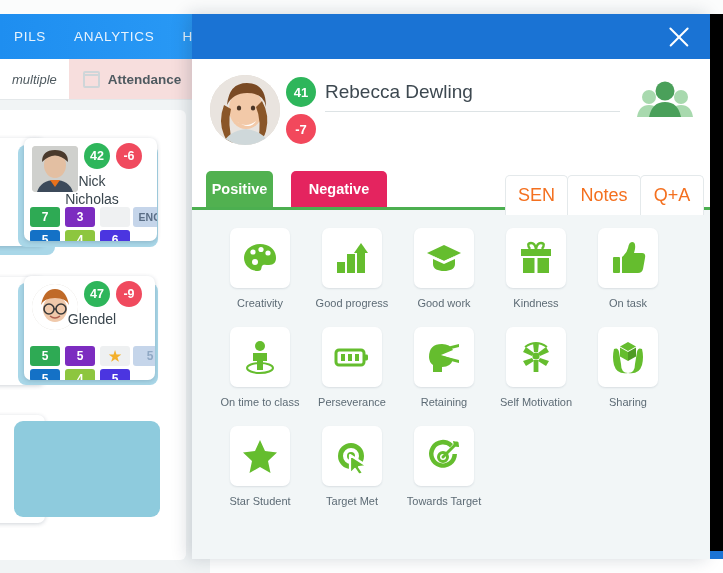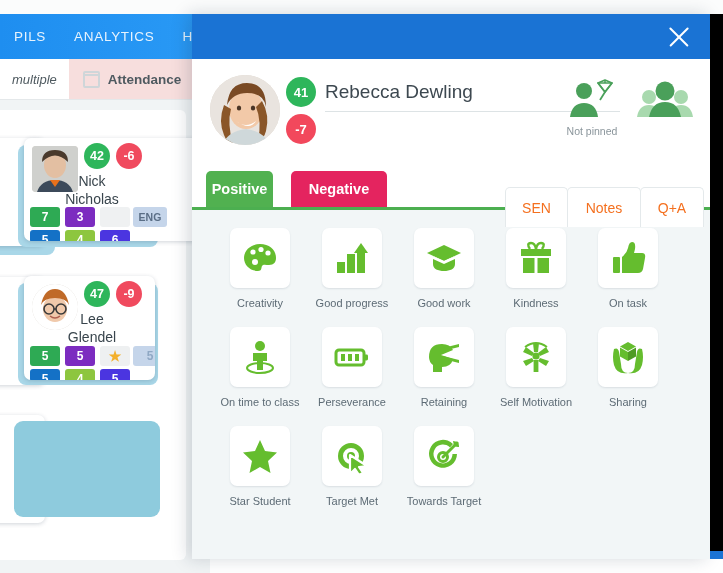--- a/index.html
+++ b/index.html
@@ -107,23 +107,23 @@
 
   
   .tabrow{position:relative;height:44px;background:#ffffff;border-bottom:3px solid #4caf50;}
   .tab{
     position:absolute;top:8px;height:36px;border-radius:5px 5px 0 0;display:flex;align-items:center;
     justify-content:center;font-size:14.5px;font-weight:bold;color:#fff;cursor:pointer;
   }
   .tab.positive{left:14px;width:67px;background:#51b150;}
   .tab.negative{left:99px;width:96px;background:#e4245f;}
   .tab-right{
-    position:absolute;top:24px;height:39px;border:1px solid #e4e9eb;border-bottom:none;
+    position:absolute;top:12px;height:39px;border:1px solid #e4e9eb;border-bottom:none;
     border-radius:5px 5px 0 0;background:#fff;display:flex;align-items:center;justify-content:center;
-    font-size:14px;color:#f4701f;cursor:pointer;
+    font-size:18px;color:#f4701f;cursor:pointer;
   }
   .tab-sen{left:313px;width:61px;}
   .tab-notes{left:375px;width:72px;}
   .tab-qa{left:448px;width:62px;}
 
   
   .grid{padding:18px 10px 0 22px;display:flex;flex-wrap:wrap;}
   .gitem{width:92px;margin-bottom:16px;text-align:center;cursor:pointer;}
   .gtile{
     width:60px;height:60px;margin:0 auto;background:#ffffff;border-radius:7px;
@@ -166,21 +166,21 @@
     <div class="workarea"></div>
     <div class="workarea-inner"></div>
 
     <div class="card-shadowbox" style="left:-50px;top:145px;width:105px;height:110px;"></div>
     <div class="scard" style="left:-60px;top:138px;width:105px;height:108px;">
       
       
     </div>
 
     <div class="card-shadowbox" style="left:18px;top:145px;width:140px;height:102px;"></div>
-    <div class="scard" style="left:24px;top:138px;width:133px;height:103px;padding-left:44px;">
+    <div class="scard" style="left:24px;top:138px;width:133px;height:103px;">
       <div class="avatar-sq" style="left:8px;top:8px;">
         <svg width="46" height="46" viewBox="0 0 46 46">
           <rect width="46" height="46" fill="#cfd0cd"></rect>
           <ellipse cx="23" cy="19" rx="11" ry="13" fill="#e3bfa2"></ellipse>
           <path d="M10 16 q13 -13 26 0 q0 -12 -13 -12 q-13 0 -13 12z" fill="#4a3a2c"></path>
           <path d="M5 46 q4 -12 18 -12 q14 0 18 12z" fill="#3c4a5a"></path>
           <path d="M18 34 l5 7 l5 -7 z" fill="#e8711c"></path>
         </svg>
       </div>
       <div class="badge green" style="left:60px;top:5px;">42</div>
@@ -212,21 +212,20 @@
           <path d="M9 21 q3 -16 14 -16 q11 0 14 16 q-3 -7 -14 -7 q-11 0 -14 7z" fill="#c06a28"></path>
           <circle cx="17" cy="25" r="5" fill="none" stroke="#3a3a3a" stroke-width="1.6"></circle>
           <circle cx="29" cy="25" r="5" fill="none" stroke="#3a3a3a" stroke-width="1.6"></circle>
           <line x1="22" y1="25" x2="24" y2="25" stroke="#3a3a3a" stroke-width="1.6"></line>
           <path d="M18 32 q5 4 10 0" stroke="#b06050" stroke-width="1.5" fill="none"></path>
         </svg>
       </div>
       <div class="badge green" style="left:60px;top:5px;">47</div>
       <div class="badge red" style="left:92px;top:5px;">-9</div>
       <div class="sname" style="left:8px;top:34px;width:120px;text-align:center;">
-        <div>Lee</div>
         <div>Glendel</div>
       </div>
       <div class="chip" style="left:6px;top:70px;background:#2eaa54;">5</div>
       <div class="chip" style="left:41px;top:70px;background:#7c2cc0;">5</div>
       <div class="chip star" style="left:76px;top:70px;">★</div>
       <div class="chip eng" style="left:109px;top:70px;color:#8fa8c4;background:#c5d5ea;font-size:12px;">5</div>
       <div class="chip" style="left:6px;top:93px;background:#1471c6;">5</div>
       <div class="chip" style="left:41px;top:93px;background:#8dc63f;">4</div>
       <div class="chip" style="left:76px;top:93px;background:#4b35e0;">5</div>
     </div>
@@ -260,31 +259,20 @@
         </svg>
       </div>
 
       <div class="m-badges">
         <div class="m-badge green">41</div>
         <div class="m-badge red">-7</div>
       </div>
 
       <input class="m-nameinput" type="text" value="Rebecca Dewling" style="">
 
-      <div class="pin-wrap">
-        <svg width="56" height="40" viewBox="0 0 56 40">
-          <circle cx="20" cy="12" r="8" fill="#4aa05a"></circle>
-          <path d="M6 38 q2 -14 14 -14 q12 0 14 14z" fill="#4aa05a"></path>
-          <path d="M34 4 l14 0 l-7 9 z" fill="none" stroke="#4aa05a" stroke-width="1.6" stroke-linejoin="round"></path>
-          <path d="M41 4 l0 -3" stroke="#4aa05a" stroke-width="1.6"></path>
-          <path d="M34 4 l7 9 l7 -9 l-7 -3 z" fill="none" stroke="#4aa05a" stroke-width="1.6" stroke-linejoin="round"></path>
-          <line x1="41" y1="13" x2="36" y2="21" stroke="#4aa05a" stroke-width="1.8"></line>
-        </svg>
-        <div class="pin-label">Not pinned</div>
-      </div>
 
       <div class="group-wrap">
         <svg width="62" height="40" viewBox="0 0 62 40">
           <circle cx="15" cy="18" r="7" fill="#a8d9ae"></circle>
           <path d="M3 38 q2 -12 12 -12 q10 0 12 12z" fill="#a8d9ae"></path>
           <circle cx="47" cy="18" r="7" fill="#a8d9ae"></circle>
           <path d="M35 38 q2 -12 12 -12 q10 0 12 12z" fill="#a8d9ae"></path>
           <circle cx="31" cy="12" r="9.5" fill="#4aa05a"></circle>
           <path d="M15 38 q3 -15 16 -15 q13 0 16 15z" fill="#4aa05a"></path>
         </svg>

